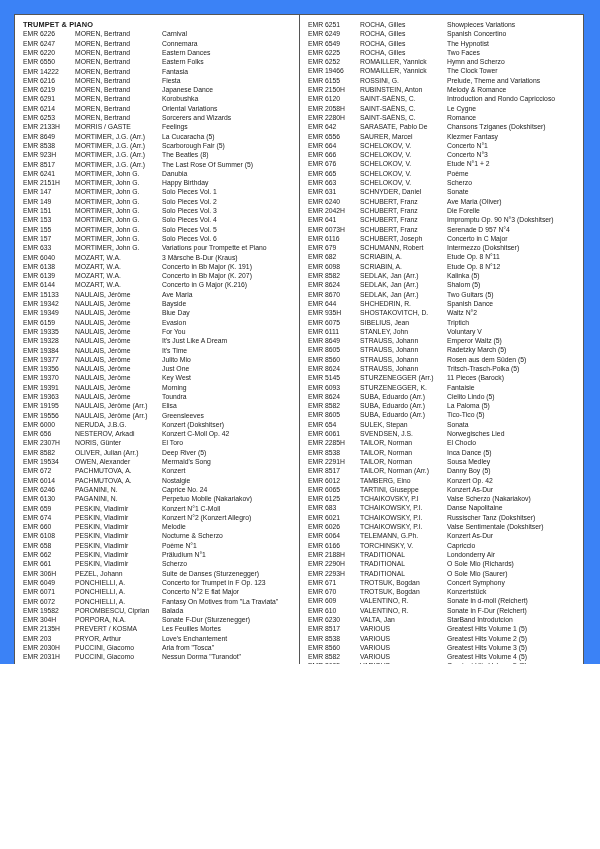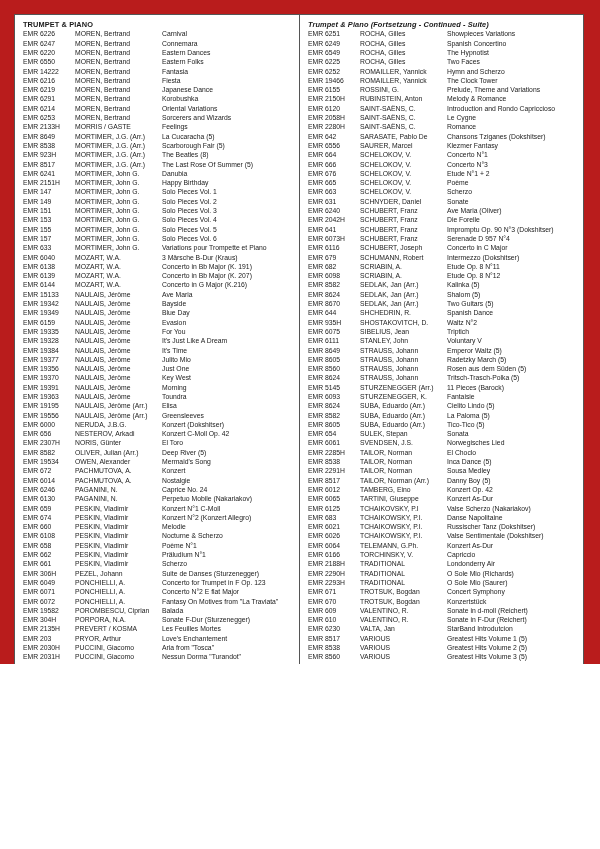--- a/index.html
+++ b/index.html
@@ -4,21 +4,21 @@
 <style>
   html, body {
     margin: 0;
     padding: 0;
     background: #ffffff;
   }
   .page {
     position: relative;
     width: 600px;
     height: 664px;
-    background: #b91c1c;
+    background: #3b82f6;
     font-family: "Liberation Sans", sans-serif;
     color: #1a1a1a;
     overflow: hidden;
   }
   .catalog-box {
     position: absolute;
     left: 14px;
     top: 14px;
     width: 570px;
     height: 799px;
@@ -576,21 +576,20 @@
 
   <div class="row">
     <span class="cell-num">EMR 19569</span>
     <span class="cell-composer">ROCHA, Gilles</span>
     <span class="cell-title">Prelude &amp; Dances</span>
   </div>
 </div>
     </div>
 
     <div class="col">
-      <div class="col-header italic">Trumpet &amp; Piano (Fortsetzung - Continued - Suite)</div>
       <div>
   <div class="row">
     <span class="cell-num">EMR 6251</span>
     <span class="cell-composer">ROCHA, Gilles</span>
     <span class="cell-title">Showpieces Variations</span>
   </div>
 
   <div class="row">
     <span class="cell-num">EMR 6249</span>
     <span class="cell-composer">ROCHA, Gilles</span>

